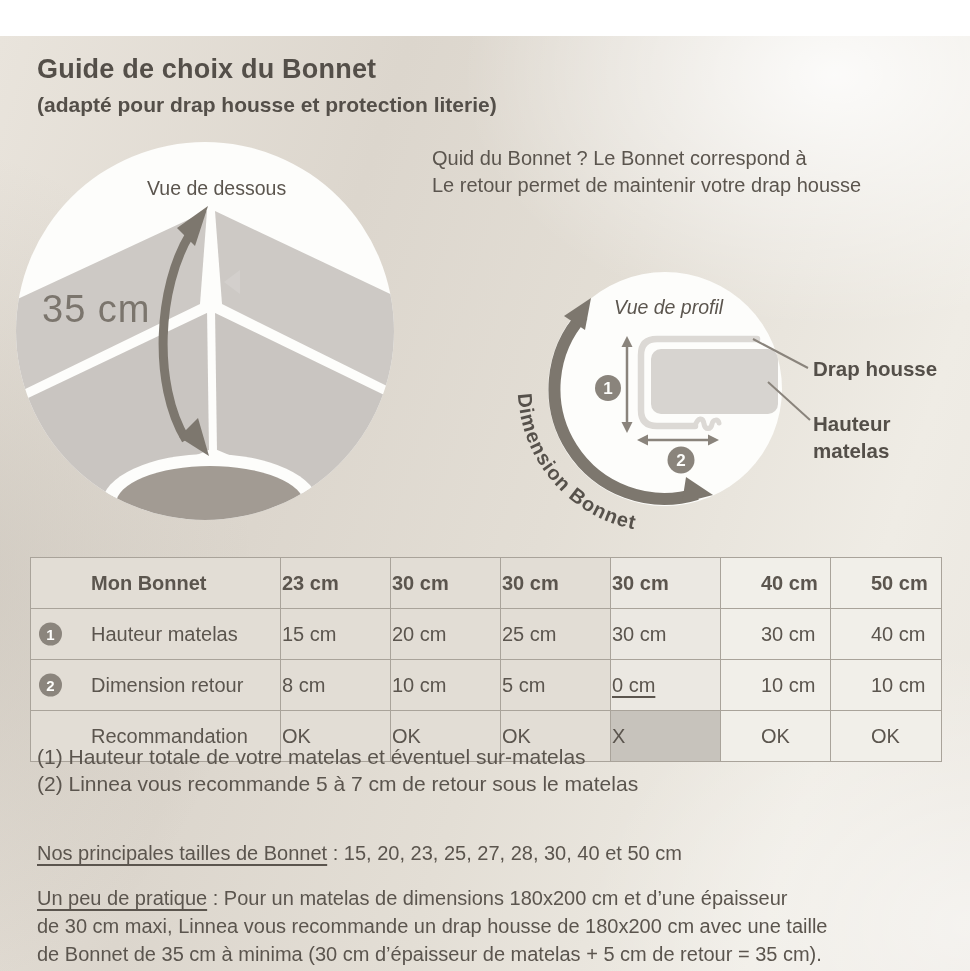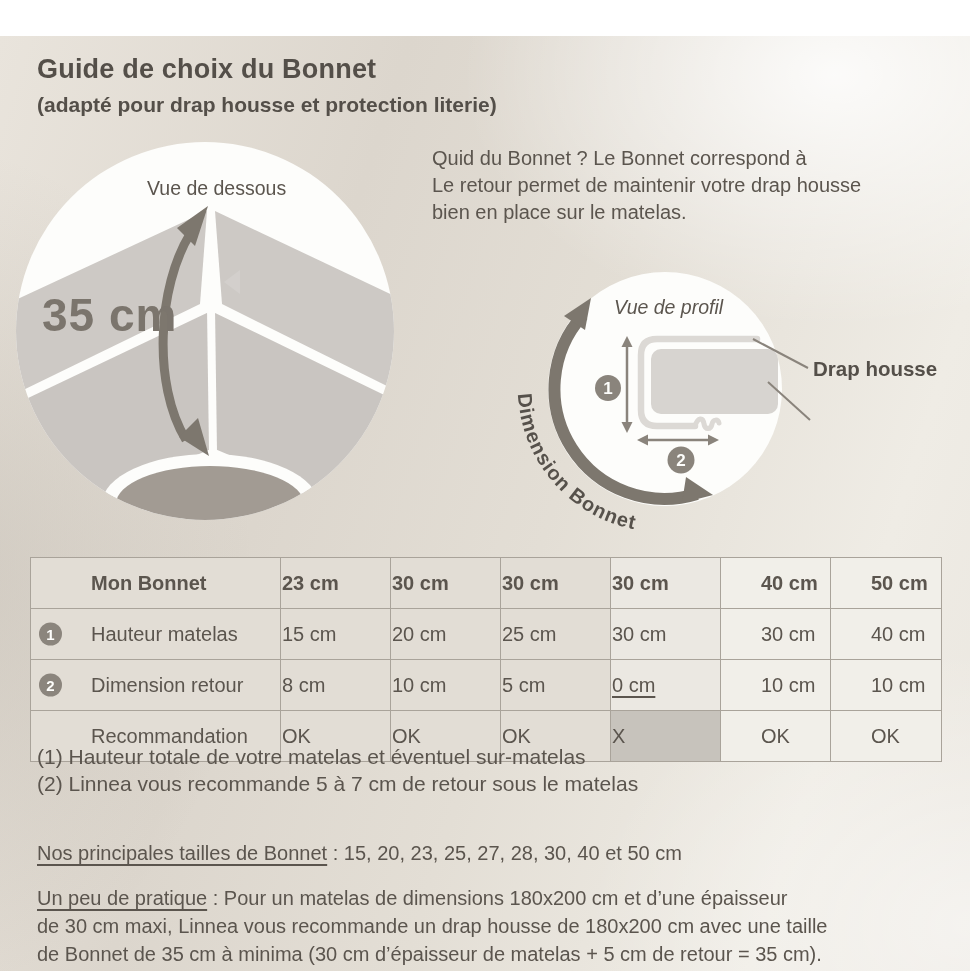--- a/index.html
+++ b/index.html
@@ -14,21 +14,21 @@
     margin-top: 36px;
   }
   .abs{position:absolute;}
   
   .title{left:37px;top:18px;font-size:27px;font-weight:bold;color:#544f49;letter-spacing:.2px;}
   .subtitle{left:37px;top:57px;font-size:21px;font-weight:bold;color:#544f49;}
   
   .intro{left:432px;top:109px;font-size:20px;line-height:27px;color:#5b554e;}
   
   .dv-label{left:147px;top:141px;font-size:19.5px;color:#5b554e;}
-  .dv-measure{left:42px;top:252px;font-size:46px;font-weight:bold;color:#7b756d;letter-spacing:1px;}
+  .dv-measure{left:42px;top:252px;font-size:38px;font-weight:normal;color:#7b756d;letter-spacing:1px;}
   
   .pv-label{left:614px;top:260px;font-size:19.5px;font-style:italic;color:#5b554e;}
   .callout-drap{left:813px;top:321px;font-size:20.5px;font-weight:bold;color:#544f49;}
   .callout-hauteur{left:813px;top:374px;font-size:20.5px;font-weight:bold;color:#544f49;line-height:27px;white-space:pre-line;}
   
   .size-table{position:absolute;left:30px;top:521px;border-collapse:collapse;table-layout:fixed;}
   .size-table td{border:1px solid #a9a39a;height:48px;font-size:20px;color:#5b554e;vertical-align:middle;}
   .size-table td.v{text-align:left;}
   .size-table td.lbl{text-align:left;padding-left:60px;position:relative;}
   .size-table tr.hdr td{font-weight:bold;}
@@ -57,21 +57,20 @@
 <body>
 
 <div class="page">
 
   <div class="abs title">Guide de choix du Bonnet</div>
   <div class="abs subtitle">(adapté pour drap housse et protection literie)</div>
 
   <div class="abs intro">
     <div>Quid du Bonnet ? Le Bonnet correspond à</div>
     <div>Le retour permet de maintenir votre drap housse</div>
-    <div>bien en place sur le matelas.</div>
   </div>
 
   <svg class="abs" style="left:12px;top:98px;" width="386" height="392" viewBox="0 0 386 392">
     <defs>
       <clipPath id="clipDV">
           <circle cx="193" cy="197" r="189"></circle>
         </clipPath>
     </defs>
     <circle cx="193" cy="197" r="189" fill="#fdfdfb"></circle>
     <g clip-path="url(#clipDV)">
@@ -130,20 +129,22 @@
     </g>
     <line x1="248" y1="75" x2="303" y2="104" stroke="#8a847c" stroke-width="2"></line>
     <line x1="263" y1="118" x2="305" y2="156" stroke="#8a847c" stroke-width="2"></line>
     <path id="ctp" d="M 13,130 A 144 144 0 0 0 155,268" fill="none"></path>
     <text font-size="20" font-weight="bold" fill="#56514b" letter-spacing="1">
       <textPath href="#ctp">Dimension Bonnet</textPath>
     </text>
   </svg>
   <div class="abs pv-label">Vue de profil</div>
   <div class="abs callout-drap">Drap housse</div>
+  <div class="abs callout-hauteur">Hauteur
+matelas</div>
 
   <table class="size-table">
     <colgroup>
       <col style="width:250px">
         <col style="width:110px">
         <col style="width:110px">
         <col style="width:110px">
       <col style="width:110px">
         <col style="width:110px">
         <col style="width:111px">

